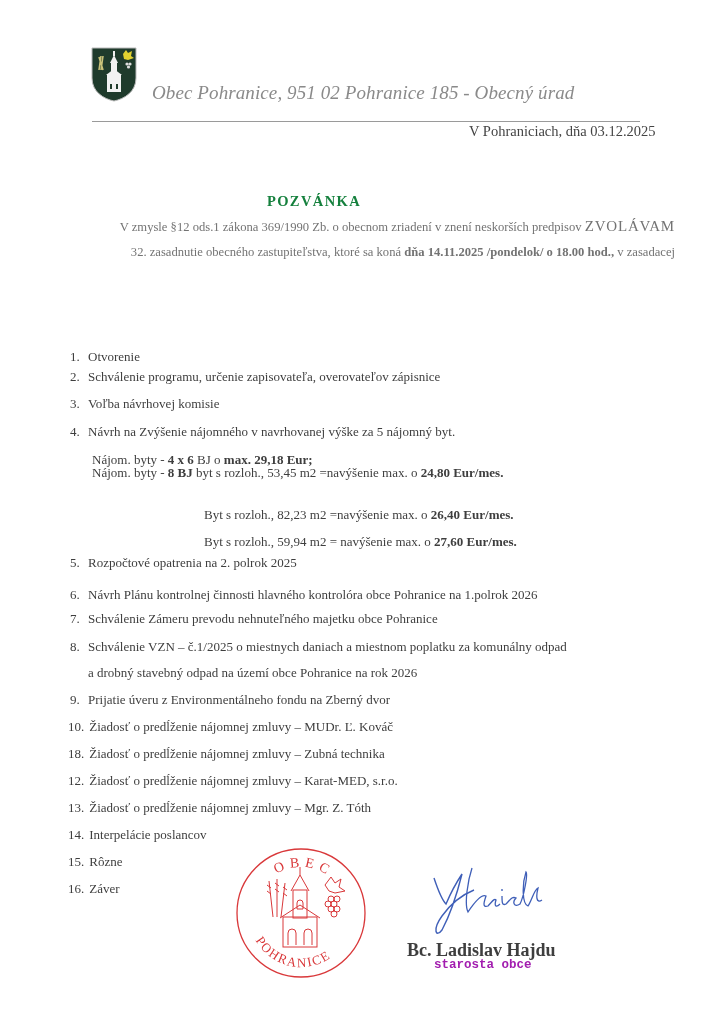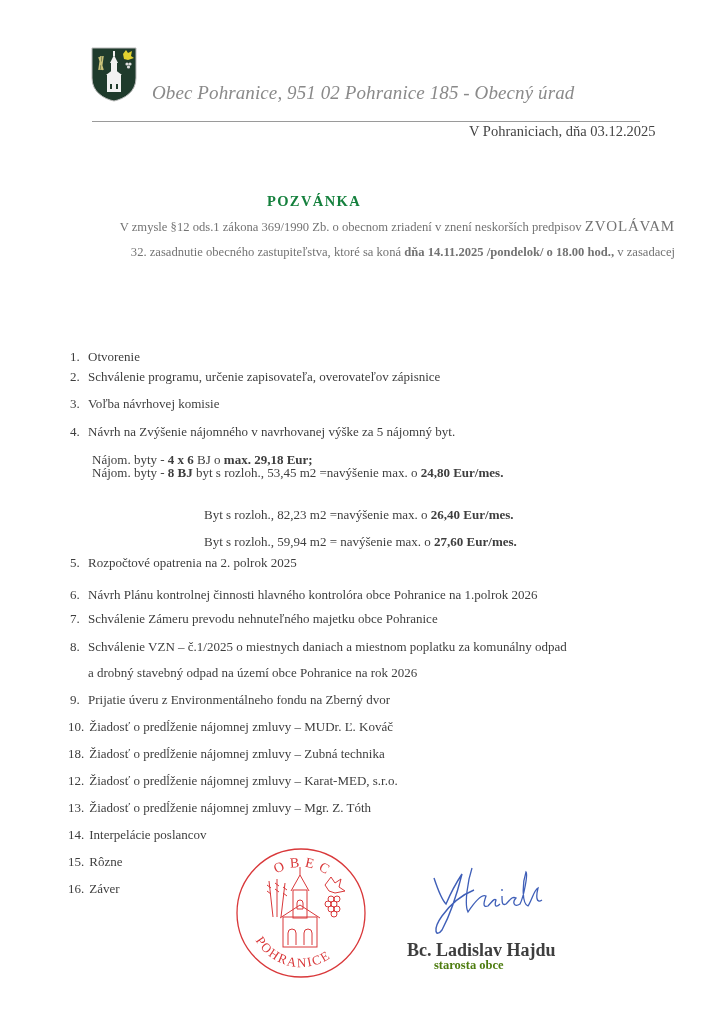--- a/index.html
+++ b/index.html
@@ -20,21 +20,21 @@
   .intro .line { white-space: nowrap; display: block; }
   .agenda { left: 70px; top: 341px; width: 600px; font-family: "Liberation Serif", serif; font-size: 13px; color: #3e3e3e; }
   .item { position: absolute; left: 0; white-space: nowrap; }
   .item .num { display: inline-block; width: 18px; }
   .item .num2 { display: inline-block; width: 18px; }
   .sub { position: absolute; white-space: nowrap; font-family: Liberation Serif, serif; }
   .sub b { font-weight: bold; }
   .stamp { left: 233px; top: 845px; width: 136px; height: 136px; }
   .signature { left: 428px; top: 860px; width: 150px; height: 80px; }
   .signer { left: 407px; top: 934px; font-family: "Liberation Serif", serif; font-weight: bold; font-size: 18px; color: #3e3e3e; white-space: nowrap; margin-top: 6px; }
-  .signer-role { left: 434px; top: 958px; font-family: Liberation Serif, serif; font-weight: bold; font-size: 12.5px; color: #4d7c0f; white-space: nowrap; }
+  .signer-role { left: 434px; top: 958px; font-family: Liberation Mono, monospace; font-weight: bold; font-size: 12.5px; color: #a21caf; white-space: nowrap; }
 </style>
 </head>
 <body>
 
 <div class="abs crest">
   <svg width="48" height="56" viewBox="0 0 48 56">
     <path d="M2 2 H46 V32 C46 46 34 53 24 55 C14 53 2 46 2 32 Z" fill="#1f3b2c" stroke="#bbb" stroke-width="1"></path>
 
     <rect x="17" y="28" width="14" height="18" fill="#f2f2f2"></rect>
     <rect x="21" y="16" width="6" height="13" fill="#f2f2f2"></rect>

